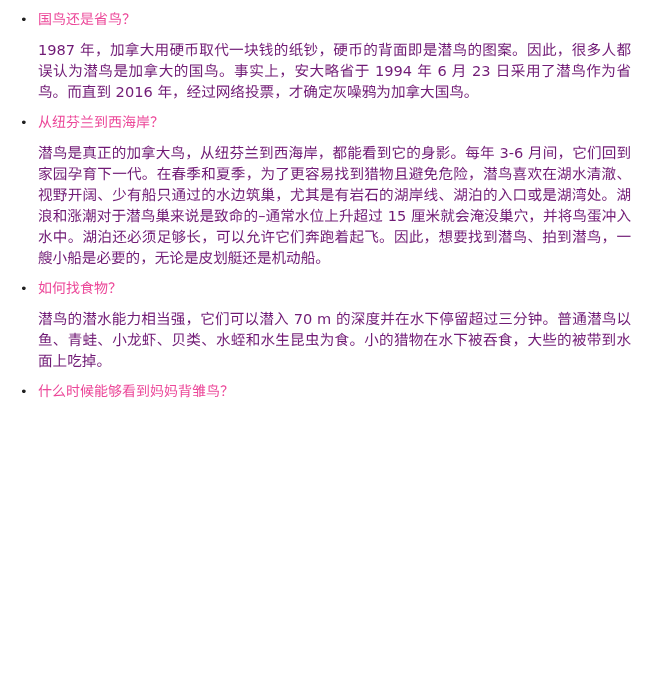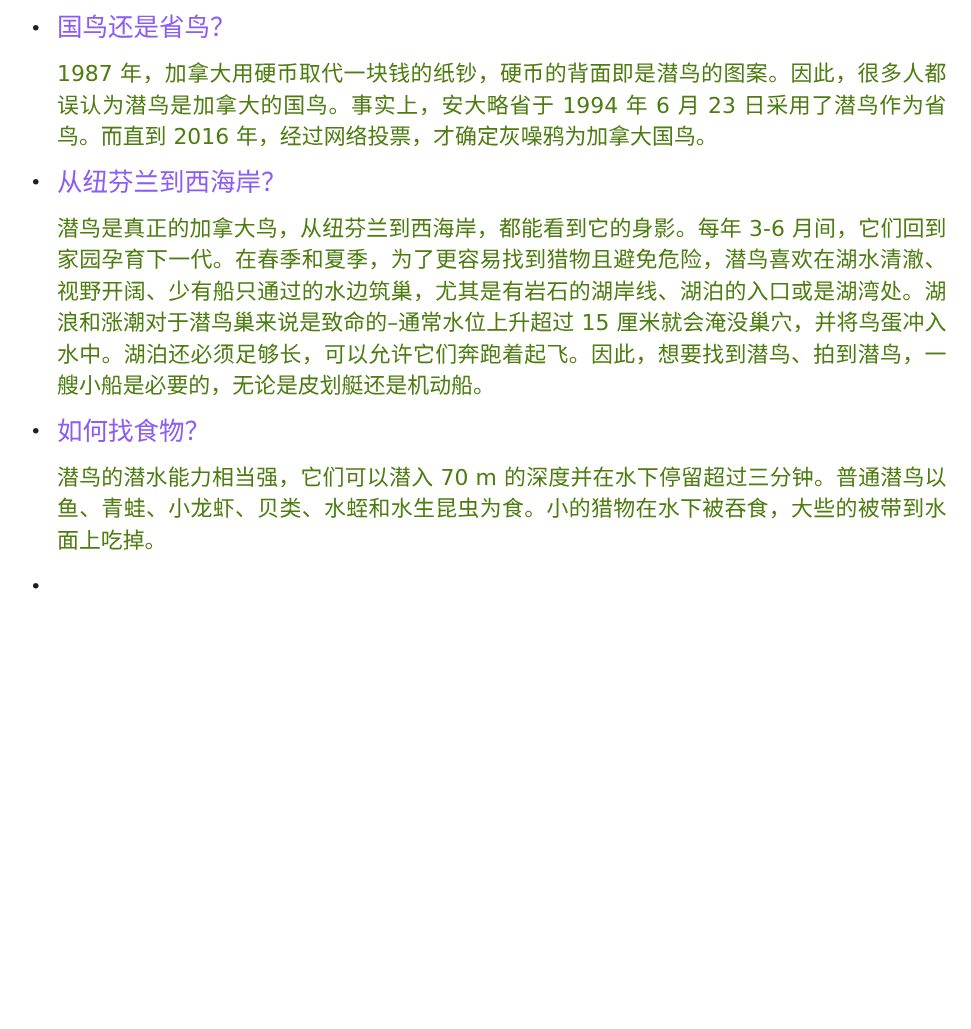--- a/index.html
+++ b/index.html
@@ -27,32 +27,32 @@
   }
   .bullet {
     flex: 0 0 18px;
     width: 18px;
     font-size: 13px;
     line-height: 21px;
     color: #1f1f1f;
   }
   h2.heading {
     margin: 0;
-    font-size: 17px;
+    font-size: 14px;
     font-weight: normal;
     line-height: 21px;
-    color: #8b5cf6;
+    color: #ec4899;
   }
   p.para {
     margin: 0 0 10px 18px;
     font-size: 14.6px;
     line-height: 21px;
     text-align: justify;
     text-justify: inter-ideograph;
-    color: #4d7c0f;
+    color: #701a75;
     word-break: break-all;
   }
 </style>
 </head>
 <body>
 
 <div class="doc">
 
   <div class="section">
     <div class="heading-row">
@@ -74,16 +74,17 @@
     <div class="heading-row">
       <span class="bullet">•</span>
       <h2 class="heading">如何找食物？</h2>
     </div>
     <p class="para">潜鸟的潜水能力相当强，它们可以潜入 70 m 的深度并在水下停留超过三分钟。普通潜鸟以鱼、青蛙、小龙虾、贝类、水蛭和水生昆虫为食。小的猎物在水下被吞食，大些的被带到水面上吃掉。</p>
   </div>
 
   <div class="section">
     <div class="heading-row">
       <span class="bullet">•</span>
+      <h2 class="heading">什么时候能够看到妈妈背雏鸟？</h2>
     </div>
   </div>
 
 </div>
 
 </body></html>

